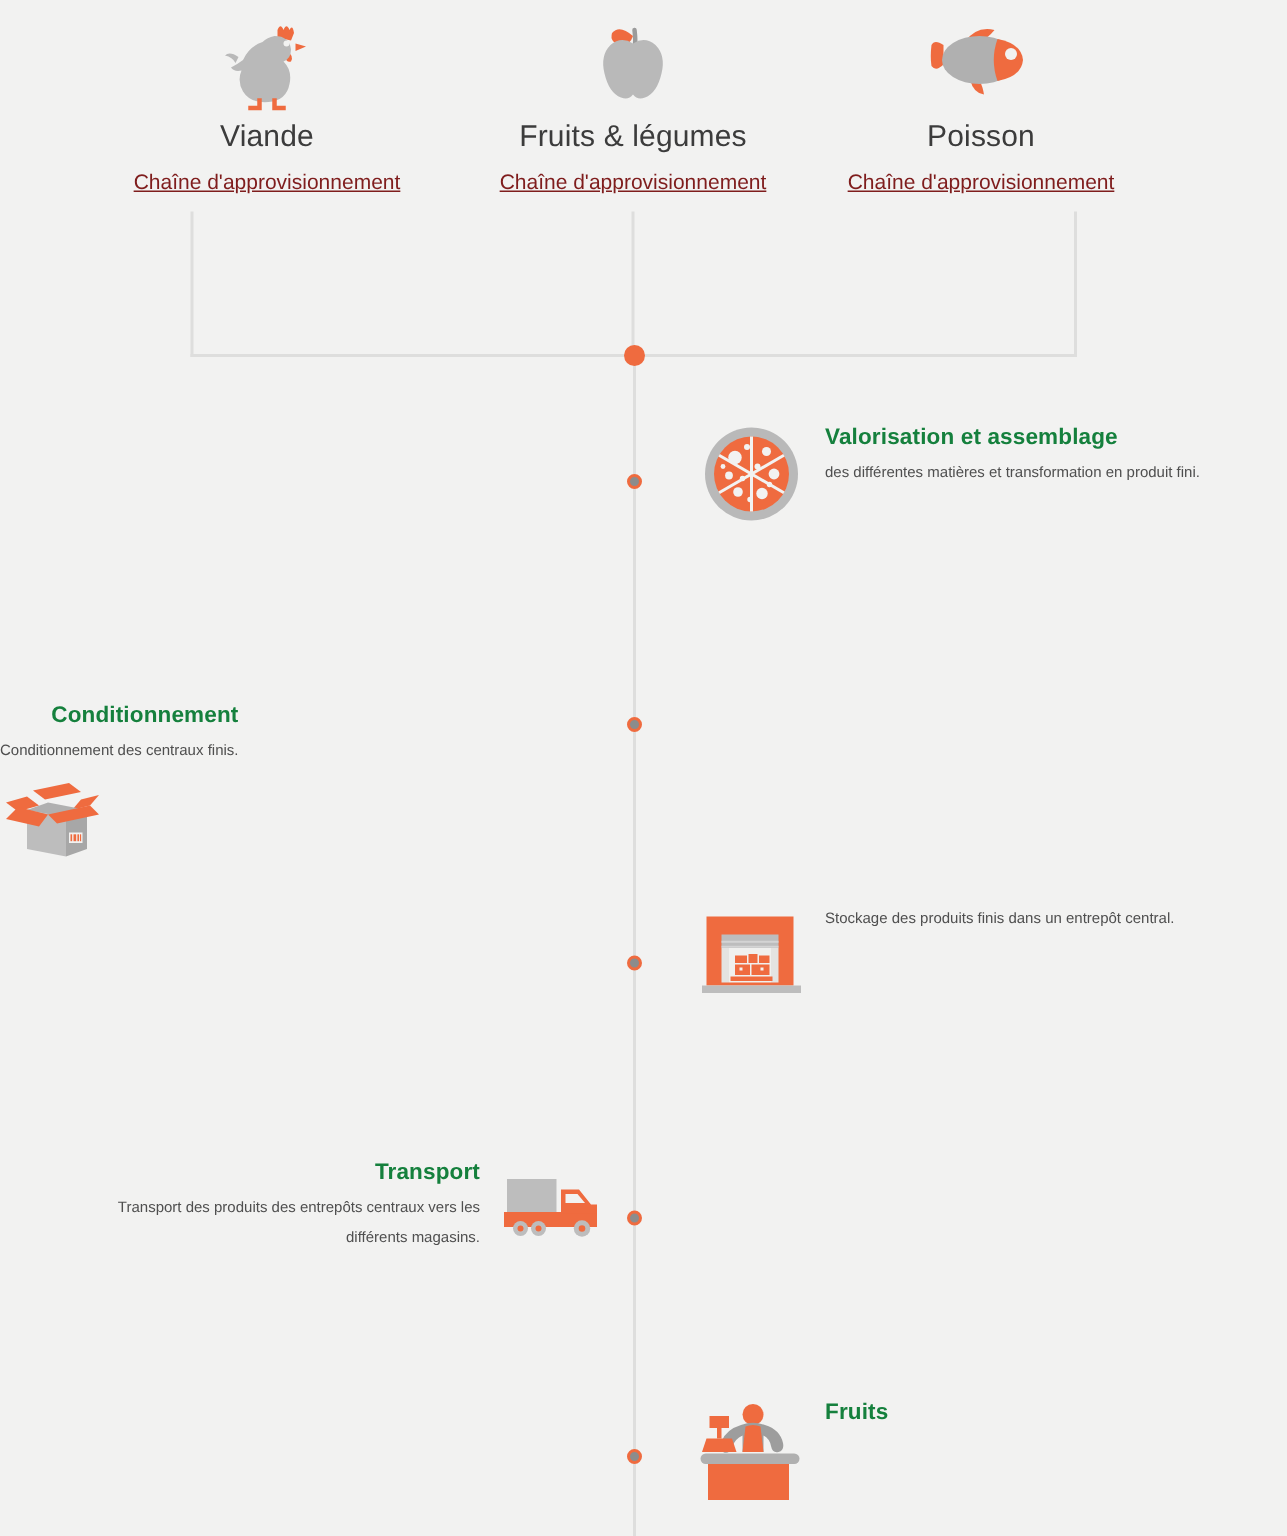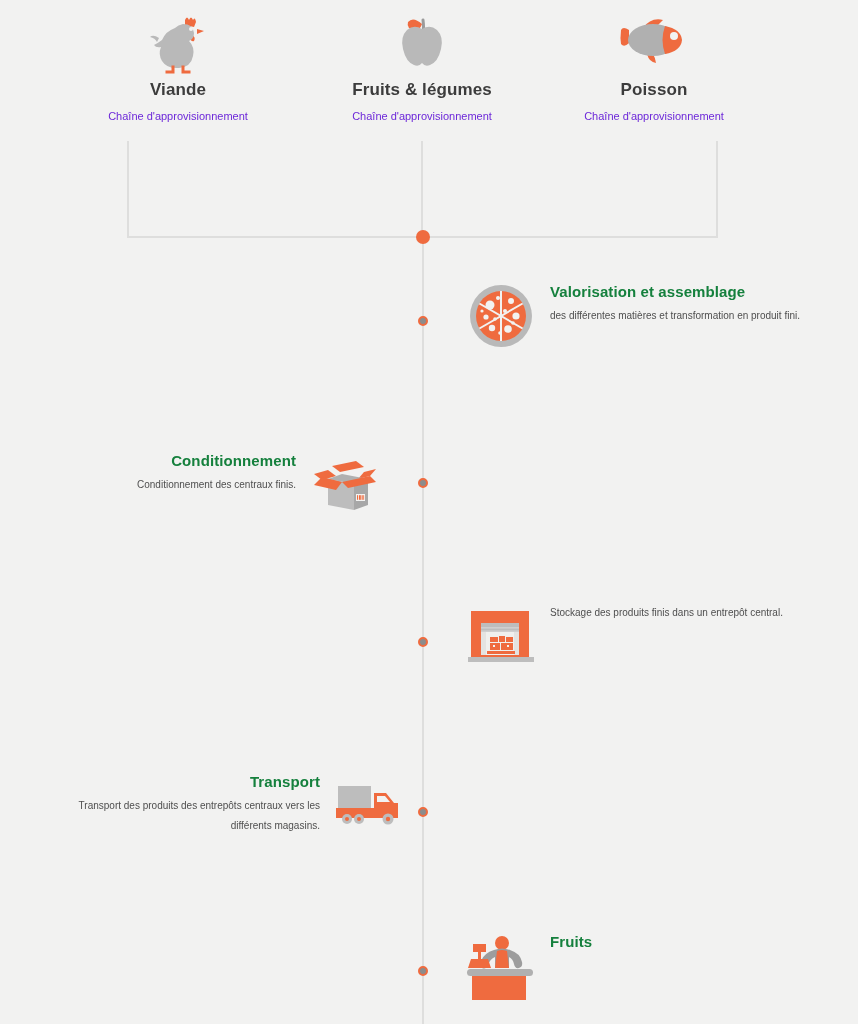--- a/index.html
+++ b/index.html
@@ -35,31 +35,32 @@
     width: 240px;
     text-align: center;
   }
   .source-icon {
     height: 66px;
     display: flex;
     align-items: flex-end;
     justify-content: center;
   }
   .source-title {
-    font-size: 17px;
-    font-weight: bold;
+    font-size: 20px;
+    font-weight: normal;
     color: #3c3c3c;
     letter-spacing: .1px;
     margin-top: 6px;
   }
   .source-link {
     display: inline-block;
     margin-top: 10px;
-    font-size: 11px;
-    color: #6d28d9;
+    font-size: 14px;
+    color: #7f1d1d;
+    text-decoration: underline;
     cursor: pointer;
   }
 
   
   .bracket {
     position: absolute;
     left: 127px;
     top: 141px;
     width: 591px;
     height: 97px;
@@ -270,21 +271,21 @@
           <circle cx="32" cy="50" r="1.8"></circle>
         </g>
       </svg>
     </div>
     <div class="txt">
       <h3>Valorisation et assemblage</h3>
       <p>des différentes matières et transformation en produit fini.</p>
     </div>
   </div>
 
-  <div class="step left" style="top:450px;">
+  <div class="step left" style="top:466px;flex-direction:column;">
     <div class="txt">
       <h3>Conditionnement</h3>
       <p>Conditionnement des centraux finis.</p>
     </div>
     <div class="icon-wrap">
       <svg width="66" height="66" viewBox="0 0 66 66" aria-hidden="true">
 
         <path d="M20 14 l24 -5 l8 6 l-24 5 z" fill="#ef6b3f"></path>
         <path d="M2 22 l14 -4 l8 6 l-14 4 z" fill="#ef6b3f"></path>
         <path d="M52 20 l12 -3 l-6 7 l-12 3 z" fill="#ef6b3f"></path>

